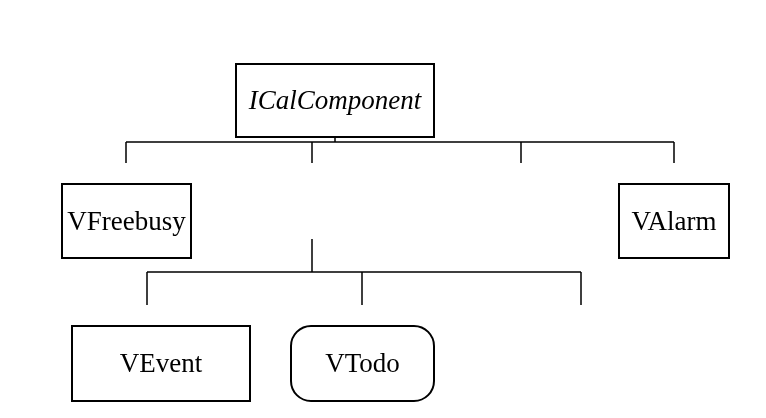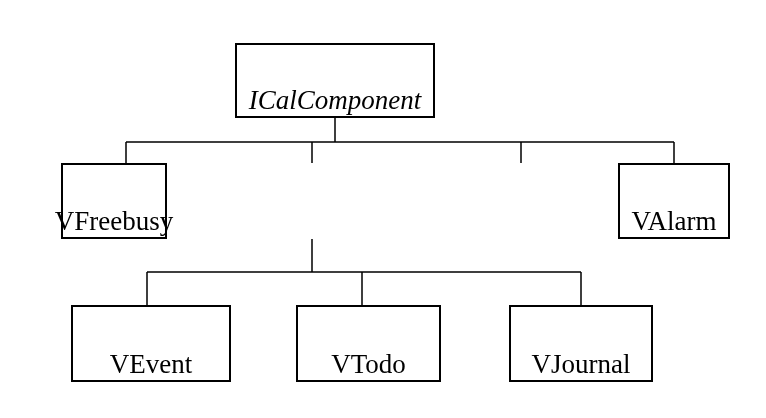--- a/index.html
+++ b/index.html
@@ -22,38 +22,39 @@
     top: 0;
     width: 766px;
     height: 418px;
   }
   .node {
     position: absolute;
     box-sizing: border-box;
     border: 2px solid #000000;
     background: #ffffff;
     display: flex;
-    align-items: flex-end;
+    align-items: center;
     justify-content: center;
     font-family: "Liberation Serif", "DejaVu Serif", serif;
     font-size: 27px;
     color: #000000;
     white-space: nowrap;
+    margin-top: 20px;
   }
   .node.abstract {
     font-style: italic;
   }
   
   .n-ical     { left: 235px; top: 43px;  width: 200px; height: 75px; }
-  .n-vfreebusy{ left: 61px;  top: 163px; width: 106px; height: 76px; }
+  .n-vfreebusy{ left: 61px;  top: 163px; width: 131px; height: 76px; }
   .n-tbe      { left: 213px; top: 163px; width: 198px; height: 76px; }
   .n-vtimezone{ left: 444px; top: 163px; width: 154px; height: 76px; }
   .n-valarm   { left: 618px; top: 163px; width: 112px; height: 76px; }
-  .n-vevent   { left: 71px;  top: 305px; width: 160px; height: 77px; }
-  .n-vtodo    { left: 296px; top: 305px; width: 145px; height: 77px; }
+  .n-vevent   { left: 71px;  top: 305px; width: 180px; height: 77px; }
+  .n-vtodo    { left: 290px; top: 305px; width: 145px; height: 77px; border-radius: 21px; }
   .n-vjournal { left: 509px; top: 305px; width: 144px; height: 77px; }
 </style>
 </head>
 <body>
 
 <div class="diagram">
 
   <svg class="connectors" viewBox="0 0 766 418" xmlns="http://www.w3.org/2000/svg">
     <path d="M335 118 V142
              M126 142 H674
@@ -83,17 +84,14 @@
   </div>
 
   <div class="node n-vevent">
     <span>VEvent</span>
   </div>
 
   <div class="node n-vtodo">
     <span>VTodo</span>
   </div>
 
-  <div class="node n-vjournal">
-    <span>VJournal</span>
-  </div>
 
 </div>
 
 </body></html>

